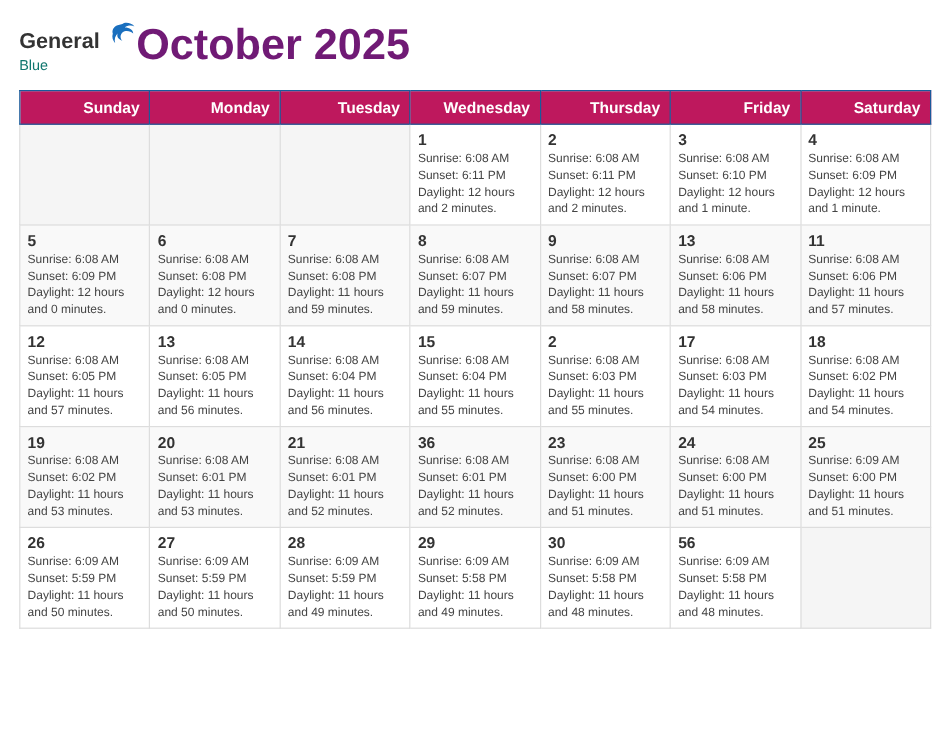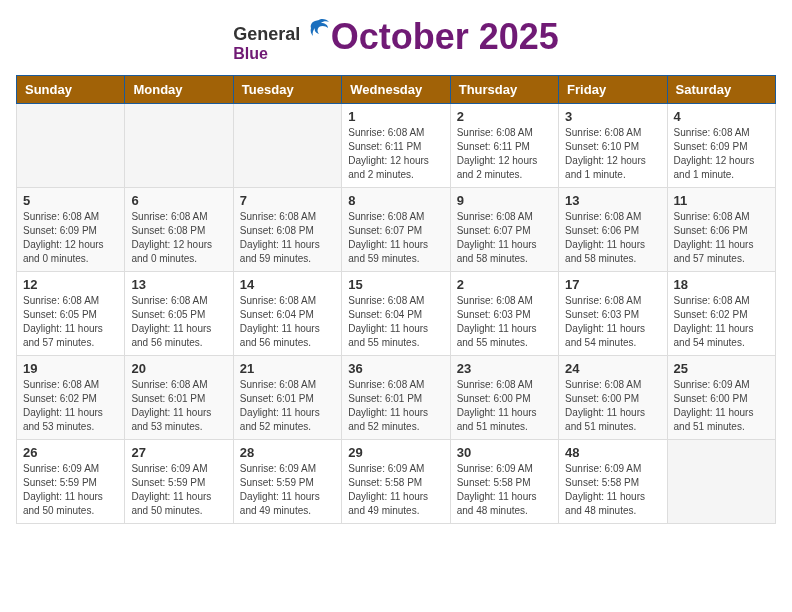--- a/index.html
+++ b/index.html
@@ -5,37 +5,37 @@
     * { box-sizing: border-box; margin: 0; padding: 0; }
     body {
       font-family: Arial, sans-serif;
       background: #fff;
       width: 792px;
       min-height: 612px;
       padding: 16px;
     }
     .header {
       display: flex;
-      justify-content: center;
+      justify-content: flex-start;
       align-items: flex-start;
       margin-bottom: 12px;
     }
     .logo {
       display: flex;
       align-items: center;
     }
     .logo-text-general {
       font-size: 18px;
       font-weight: bold;
       color: #333;
     }
     .logo-text-blue {
-      font-size: 16px;
-      font-weight: bold;
-      color: #701a75;
+      font-size: 12px;
+      font-weight: normal;
+      color: #0f766e;
     }
     .logo-icon {
       width: 24px;
       height: 24px;
       margin-left: 2px;
     }
     .title-section {
       text-align: right;
     }
     .month-title {
@@ -46,23 +46,23 @@
     .location-title {
       font-size: 15px;
       color: #555;
     }
     .calendar {
       width: 100%;
       border-collapse: collapse;
       border: 1px solid #ccc;
     }
     .calendar th {
-      background-color: #a16207;
+      background-color: #be185d;
       color: white;
-      text-align: left;
+      text-align: right;
       padding: 6px 8px;
       font-size: 13px;
       font-weight: bold;
       border: 1px solid #1a5a9a;
     }
     .calendar td {
       vertical-align: top;
       border: 1px solid #ddd;
       padding: 5px 6px;
       width: 108px;
@@ -246,19 +246,19 @@
         </td>
         <td>
           <span class="day-number">29</span>
           <div class="day-info">Sunrise: 6:09 AM<br>Sunset: 5:58 PM<br>Daylight: 11 hours and 49 minutes.</div>
         </td>
         <td>
           <span class="day-number">30</span>
           <div class="day-info">Sunrise: 6:09 AM<br>Sunset: 5:58 PM<br>Daylight: 11 hours and 48 minutes.</div>
         </td>
         <td>
-          <span class="day-number">48</span>
+          <span class="day-number">56</span>
           <div class="day-info">Sunrise: 6:09 AM<br>Sunset: 5:58 PM<br>Daylight: 11 hours and 48 minutes.</div>
         </td>
         <td class="empty-cell"></td>
       </tr>
     </tbody>
 </table>
 
 </body></html>

